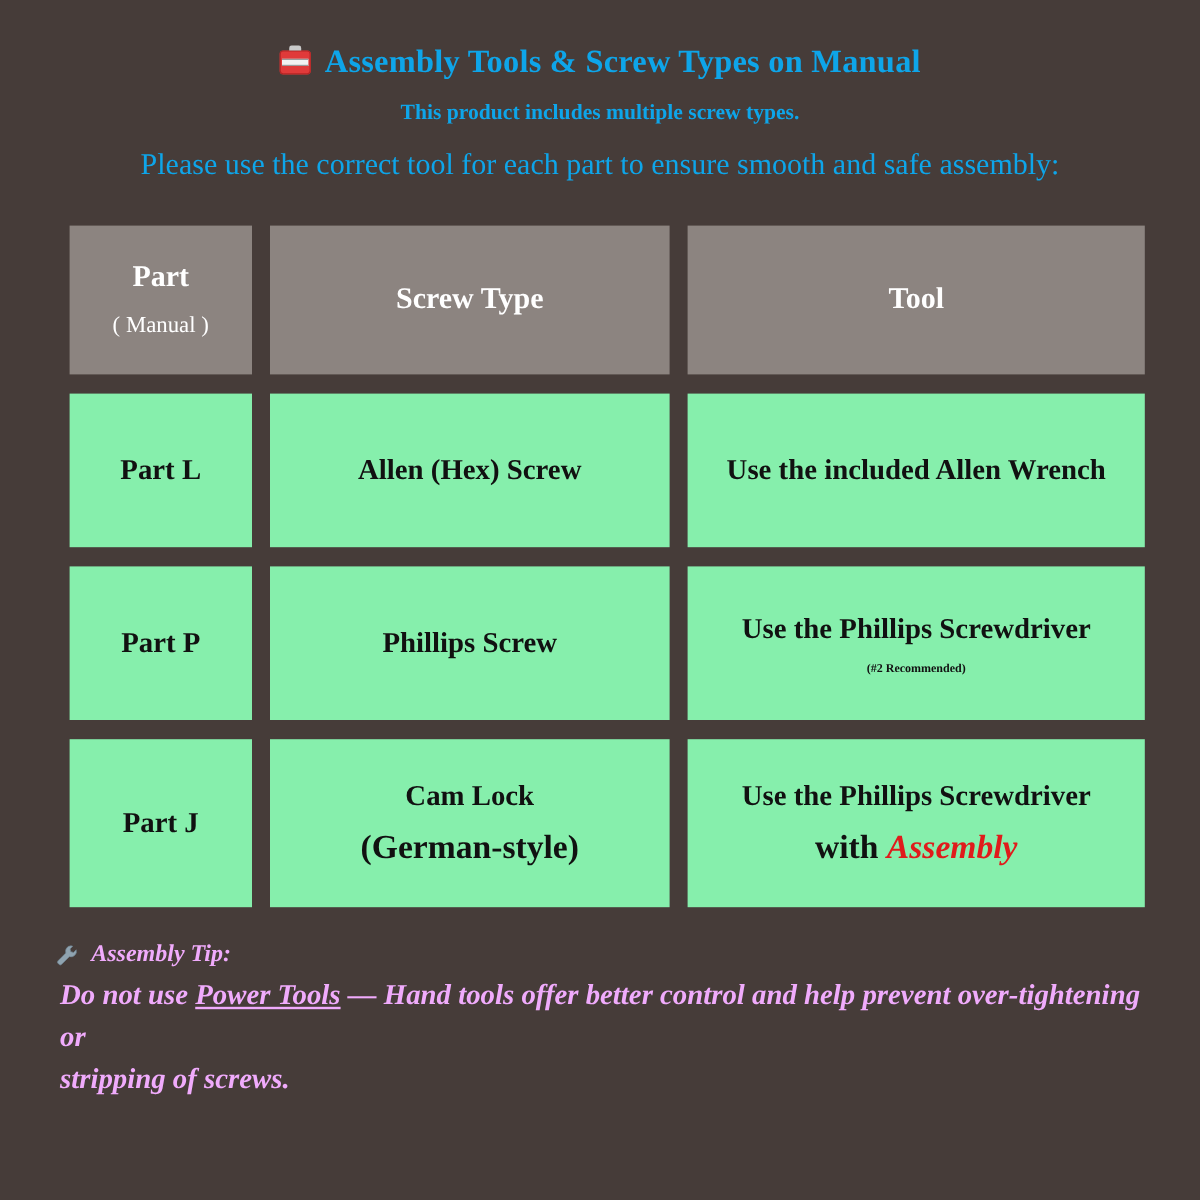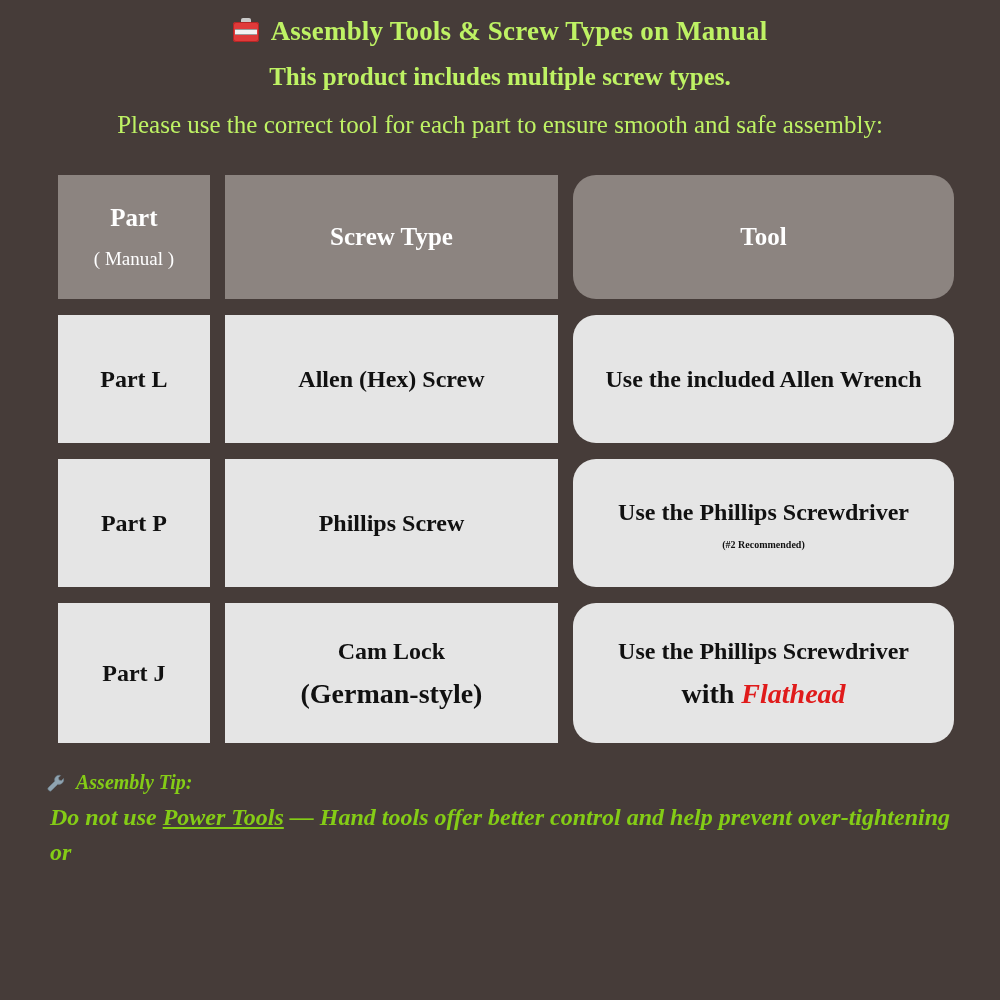--- a/index.html
+++ b/index.html
@@ -15,23 +15,23 @@
   }
   .page {
     position: relative;
     width: 1000px;
     height: 1000px;
     box-sizing: border-box;
   }
 
   
   .header {
-    padding-top: 16px;
+    padding-top: 36px;
     text-align: center;
-    color: #bef264;
+    color: #0ea5e9;
   }
   .title-row {
     display: flex;
     align-items: center;
     justify-content: center;
     gap: 12px;
     font-size: 27px;
     font-weight: bold;
     letter-spacing: 0.2px;
   }
@@ -62,21 +62,21 @@
     left: 2px;
     right: 2px;
     top: 7px;
     height: 4px;
     background: #f2f2f2;
     border-top: 1px solid #9b9b9b;
     border-bottom: 1px solid #9b9b9b;
   }
   .subtitle {
     margin-top: 16px;
-    font-size: 25px;
+    font-size: 18px;
     font-weight: bold;
     font-family: Liberation Serif, serif;
   }
   .subtitle2 {
     margin-top: 20px;
     font-size: 25px;
     font-weight: normal;
   }
 
   
@@ -94,38 +94,38 @@
     box-sizing: border-box;
     display: flex;
     flex-direction: column;
     align-items: center;
     justify-content: center;
     text-align: center;
     padding: 10px 12px;
   }
   .col-part   { width: 163px; }
   .col-screw  { width: 360px; }
-  .col-tool   { width: 412px; border-radius: 23px; }
+  .col-tool   { width: 412px; }
 
   .head-cell {
     background: #8c8480;
     color: #ffffff;
     height: 124px;
   }
   .head-cell .head-main {
     font-size: 25px;
     font-weight: bold;
   }
   .head-cell .head-sub {
     font-size: 19px;
     margin-top: 16px;
   }
 
   .body-cell {
-    background: #e5e5e5;
+    background: #86efac;
     color: #111111;
   }
   .r1 .body-cell { height: 128px; }
   .r2 .body-cell { height: 128px; }
   .r3 .body-cell { height: 140px; }
 
   .cell-main {
     font-size: 24px;
     font-weight: bold;
     line-height: 1.25;
@@ -142,21 +142,21 @@
   }
   .flathead {
     color: #e01b1b;
     font-style: italic;
   }
 
   
   .tip {
     margin: 28px auto 0 auto;
     width: 908px;
-    color: #84cc16;
+    color: #f0abfc;
   }
   .tip-head {
     display: flex;
     align-items: center;
     gap: 10px;
     font-size: 20px;
     font-weight: bold;
     font-style: italic;
   }
   .wrench-icon {
@@ -234,32 +234,33 @@
     <div class="row r3">
       <div class="cell body-cell col-part">
         <div class="cell-main">Part J</div>
       </div>
       <div class="cell body-cell col-screw">
         <div class="cell-main">Cam Lock</div>
         <div class="cell-line2">(German-style)</div>
       </div>
       <div class="cell body-cell col-tool">
         <div class="cell-main">Use the Phillips Screwdriver</div>
-        <div class="cell-line2"><span>with </span><span class="flathead">Flathead</span></div>
+        <div class="cell-line2"><span>with </span><span class="flathead">Assembly</span></div>
       </div>
     </div>
   </div>
 
   <div class="tip">
     <div class="tip-head">
       <span class="wrench-icon">
         <svg viewBox="0 0 20 20" width="20" height="20" aria-hidden="true">
           <path d="M13.2 2.2a4.6 4.6 0 0 0-4.4 6.0L2.4 14.6a1.6 1.6 0 0 0 0 2.3l0.7 0.7a1.6 1.6 0 0 0 2.3 0l6.4-6.4a4.6 4.6 0 0 0 5.7-5.7l-2.2 2.2-2.3-0.6-0.6-2.3 2.2-2.2a4.7 4.7 0 0 0-1.4-0.4z" fill="#8fa3b0" stroke="#6f8391" stroke-width="0.6"></path>
         </svg>
       </span>
       <span>Assembly Tip:</span>
     </div>
     <div class="tip-body">
       <span> Do not use </span><span class="u">Power Tools</span><span> — Hand tools offer better control and help prevent over-tightening or</span>
+      <div>stripping of screws.</div>
     </div>
   </div>
 
 </div>
 
 </body></html>

